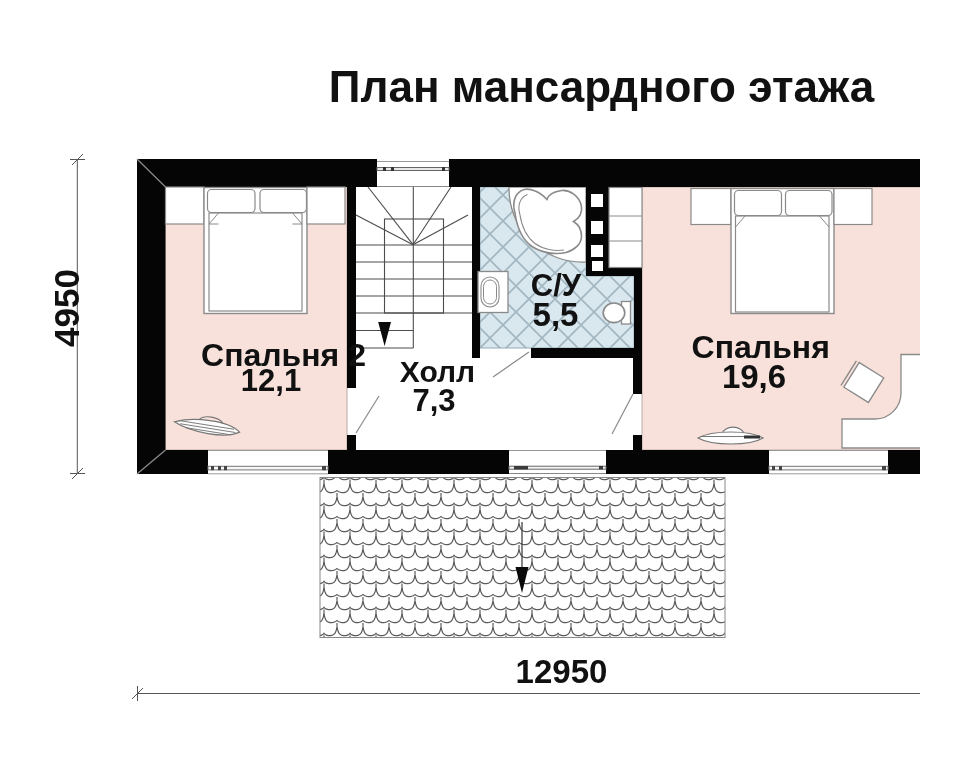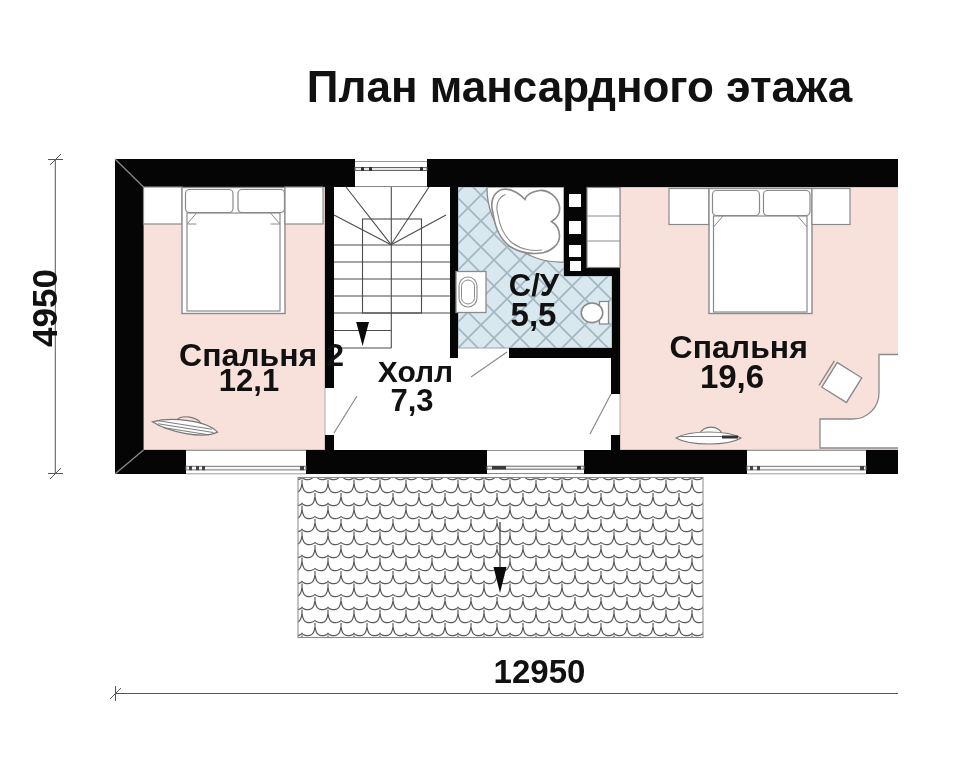--- a/index.html
+++ b/index.html
@@ -1,17 +1,17 @@
 <!DOCTYPE html>
 <html><head>
 <meta charset="utf-8">
 <style>
   html,body{margin:0;padding:0;background:#fff;}
   .page{width:898px;height:768px;position:relative;background:#1d4ed8;overflow:hidden;
-        font-family:"Liberation Sans", sans-serif;}
+        font-family:"Liberation Sans", sans-serif;margin-left:22px;}
   svg text{font-family:"Liberation Sans", sans-serif;font-weight:bold;fill:#111;}
 </style>
 </head>
 <body>
 <div class="page">
 <svg width="978" height="768" viewBox="0 0 978 768">
 <defs>
   <pattern id="tiles" width="26" height="26" patternUnits="userSpaceOnUse">
     <rect width="26" height="26" fill="#d9e7ee"></rect>
     <path d="M-2,-2 L28,28 M28,-2 L-2,28 M-2,24 L2,28 M24,-2 L28,2" stroke="#a3b7c2" stroke-width="1.7" fill="none"></path>

